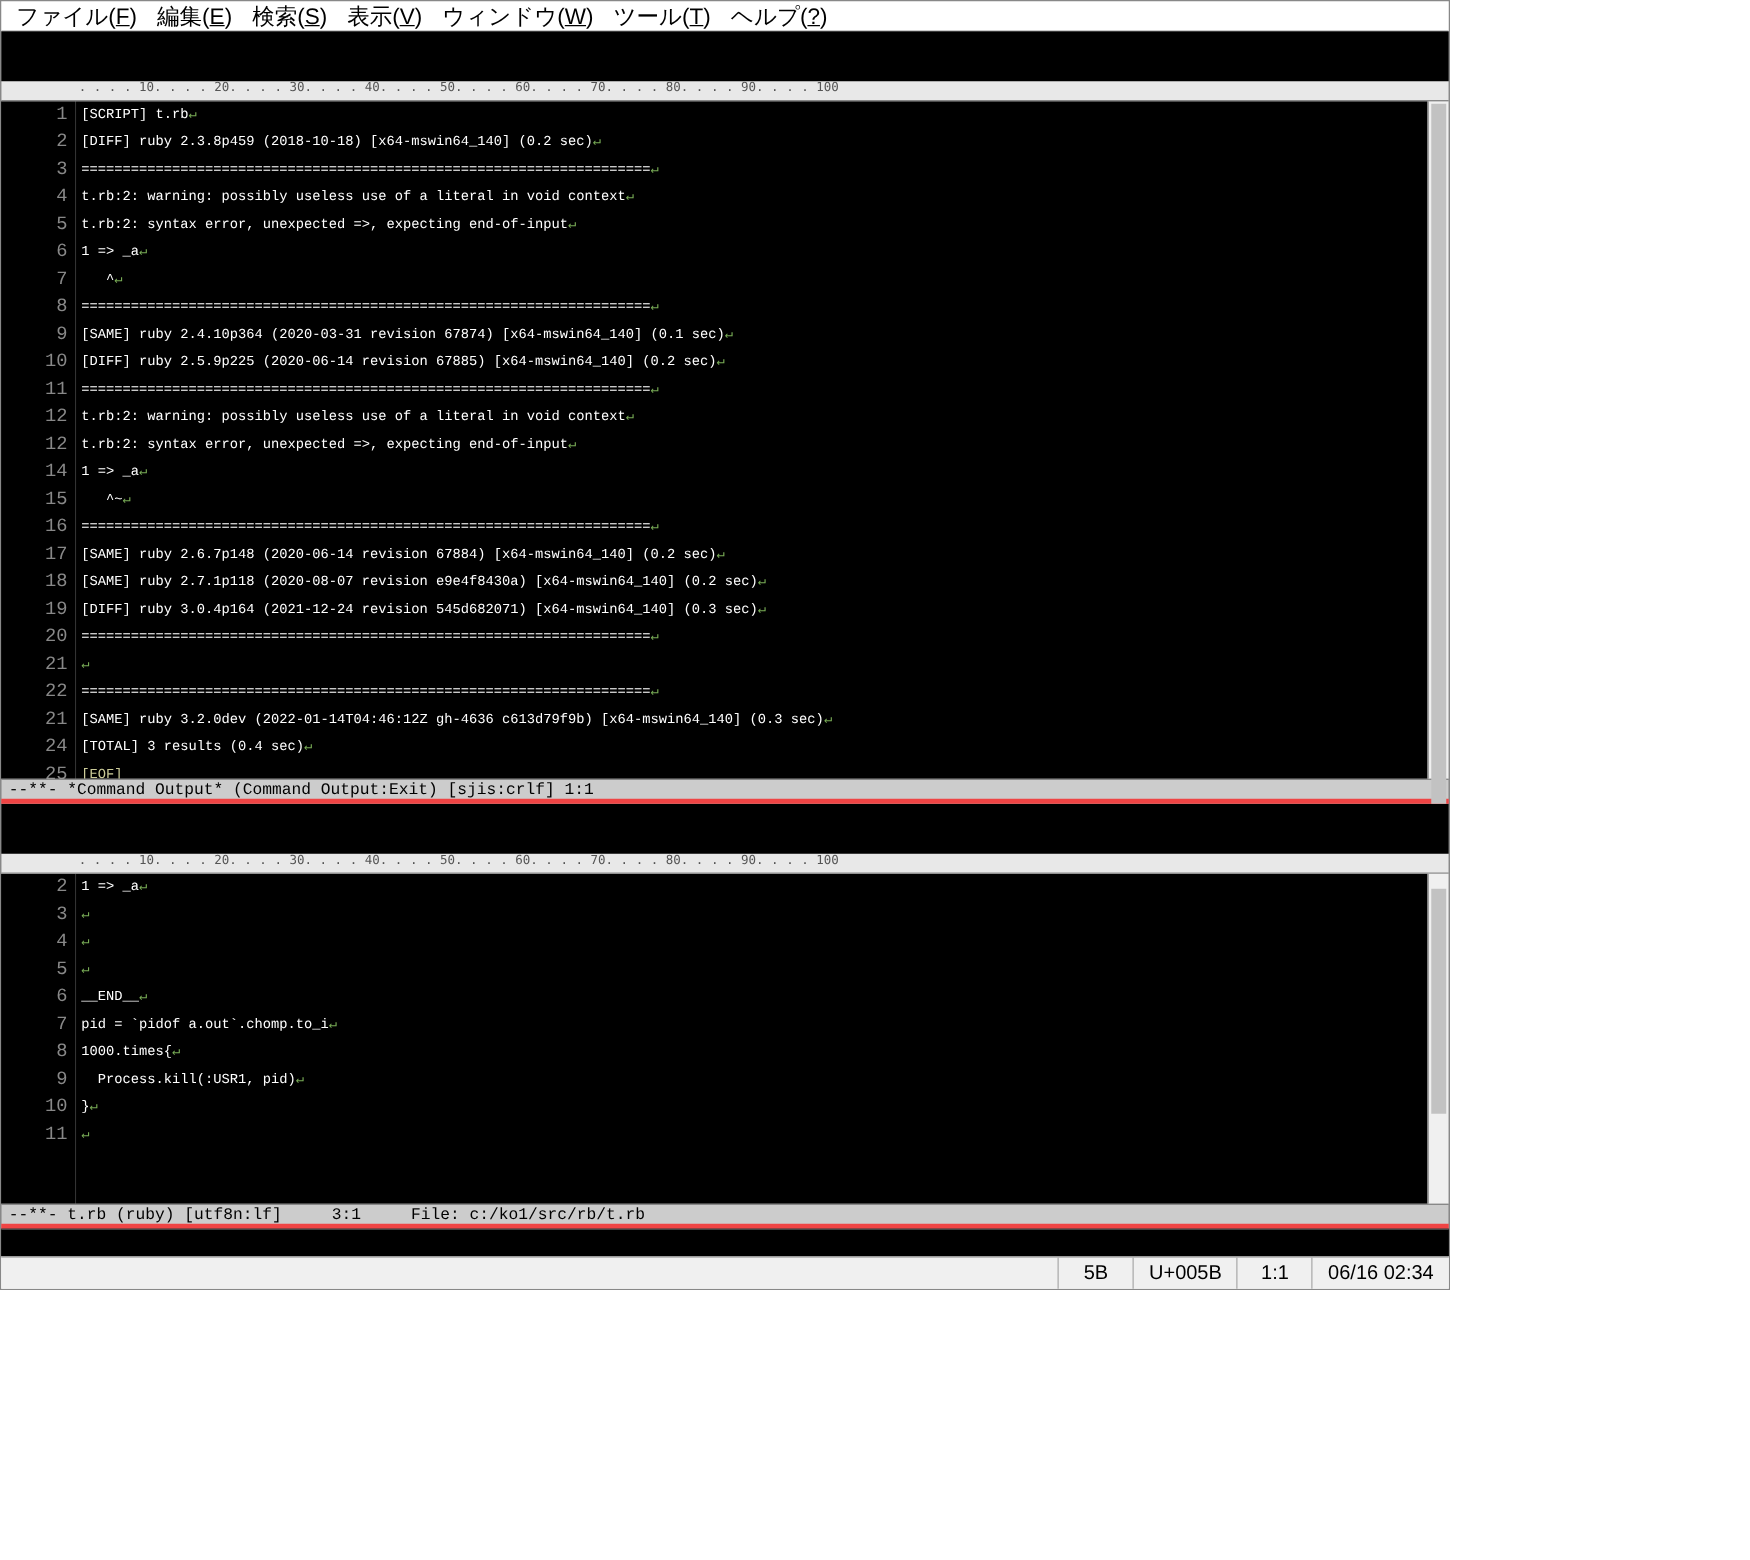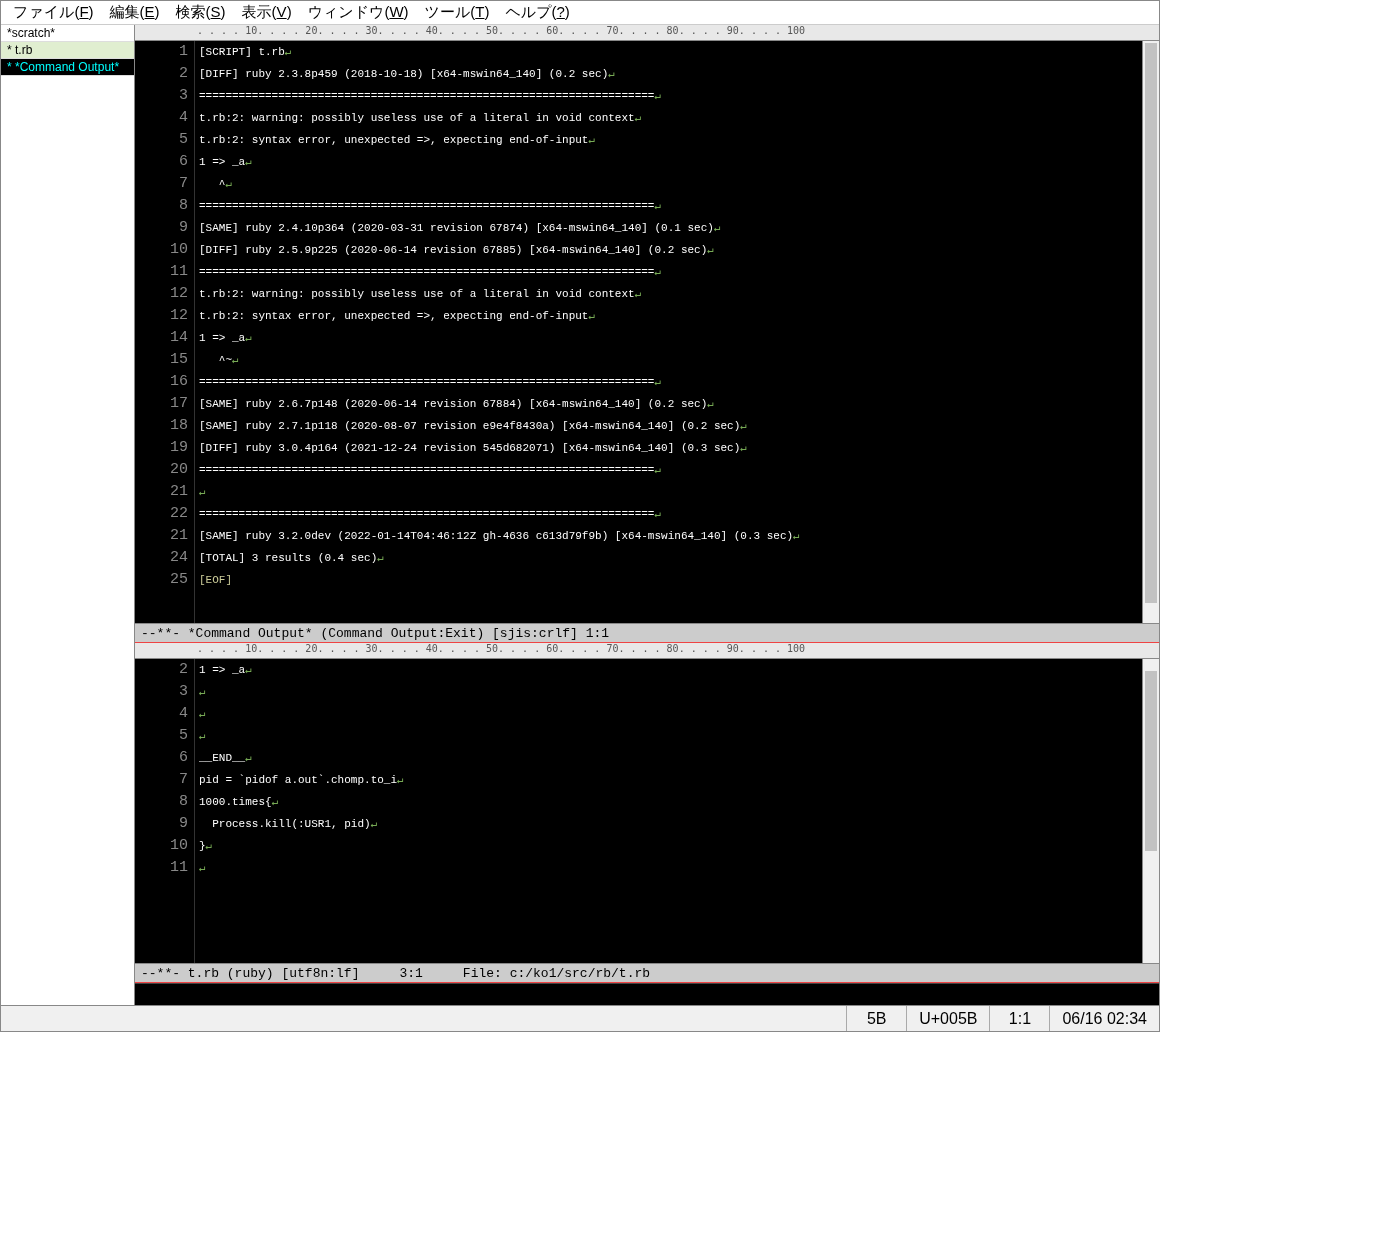--- a/index.html
+++ b/index.html
@@ -4,38 +4,38 @@
 <style>
 * { margin: 0; padding: 0; box-sizing: border-box; }
 body { font-family: "MS Gothic", "Meiryo", sans-serif; font-size: 12px; background: #fff; overflow: hidden; }
 .window { width: 1160px; height: 1032px; border: 1px solid #888; display: flex; flex-direction: column; background: #fff; }
 .titlebar { height: 30px; display: flex; align-items: center; background: #fff; border-bottom: 1px solid #ddd; }
 .titlebar-icon { width: 16px; height: 16px; margin: 0 6px; background: linear-gradient(135deg,#4a4,#262); border-radius: 2px; position: relative; }
 .titlebar-icon::after { content: ""; position: absolute; inset: 3px; background: #ff0; border-radius: 50%; }
 .titlebar-text { flex: 1; font-size: 13px; color: #000; }
 .titlebar-btns { display: flex; }
 .tbtn { width: 46px; height: 30px; display: flex; align-items: center; justify-content: center; font-size: 14px; color: #000; }
-.menubar { height: 24px; display: flex; align-items: center; padding: 0 4px; border-bottom: 1px solid #ccc; font-size: 15px; }
+.menubar { height: 24px; display: flex; align-items: center; padding: 0 4px; border-bottom: 1px solid #ccc; font-size: 18px; }
 .menuitem { padding: 2px 8px; cursor: default; }
 .menuitem u { text-decoration: underline; }
 .workarea { flex: 1; display: flex; min-height: 0; }
 .sidebar { width: 134px; background: #fff; border-right: 1px solid #888; display: flex; flex-direction: column; }
 .buflist-item { padding: 1px 6px; font-size: 12px; border-bottom: 1px solid #ddd; cursor: default; }
 .buflist-item.sel { background: #e0eed0; }
 .buflist-item.active { background: #000; color: #0ff; }
 .mainarea { flex: 1; display: flex; flex-direction: column; min-width: 0; background:#000; }
-.ruler { height: 16px; background: #e8e8e8; border-bottom: 1px solid #888; color:#555; font-size: 10px; font-family: monospace; position: relative; overflow: hidden; white-space: nowrap; padding-left: 62px; }
+.ruler { height: 16px; background: #e8e8e8; border-bottom: 1px solid #888; color:#555; font-size: 10px; font-family: monospace; position: relative; overflow: hidden; white-space: nowrap; padding-left: 62px; margin-top: 40px; }
 .editpane { flex: 1; display: flex; min-height: 0; }
 .gutter { width: 60px; background: #000; color: #888; text-align: right; padding-right: 6px; font-family: "Consolas","Courier New",monospace; font-size: 15px; line-height: 22px; border-right: 1px solid #333; }
 .code { flex: 1; background: #000; color: #fff; font-family: "Consolas","Courier New",monospace; font-size: 11px; line-height: 22px; padding-left: 4px; overflow: hidden; white-space: pre; }
 .code .eol { color: #7a5; }
 .code .eof { color: #cc9; text-align: right; }
 .vscroll { width: 17px; background: #f0f0f0; border-left: 1px solid #888; position: relative; }
 .vscroll .thumb { position: absolute; left: 2px; right: 2px; background: #c2c2c2; }
-.modeline { height: 20px; background: #ccc; color: #000; font-size: 13px; display: flex; align-items: center; padding: 0 6px; border-top: 1px solid #888; border-bottom: 1px solid #ef4444; font-family: "Consolas","Courier New",monospace; }
+.modeline { height: 20px; background: #ccc; color: #000; font-size: 13px; display: flex; align-items: center; padding: 0 6px; border-top: 1px solid #888; border-bottom: 4px solid #ef4444; font-family: "Consolas","Courier New",monospace; }
 .modeline .seg { margin-right: 40px; }
 .minibuffer { height: 22px; background: #000; border-top: 1px solid #444; }
 .statusbar { height: 26px; background: #f0f0f0; border-top: 1px solid #888; display: flex; align-items: stretch; justify-content: flex-end; font-size: 16px; }
 .statusbar .cell { border-left: 1px solid #aaa; padding: 4px 12px; min-width: 60px; text-align: center; }
 .statusbar .spacer { flex: 1; }
 .pane-top { height: 618px; display: flex; flex-direction: column; }
 .pane-bot { flex: 1; display: flex; flex-direction: column; min-height: 0; }
 </style>
 </head>
 <body>
@@ -46,25 +46,20 @@
       <div class="menuitem">ファイル(<u>F</u>)</div>
       <div class="menuitem">編集(<u>E</u>)</div>
       <div class="menuitem">検索(<u>S</u>)</div>
       <div class="menuitem">表示(<u>V</u>)</div>
       <div class="menuitem">ウィンドウ(<u>W</u>)</div>
       <div class="menuitem">ツール(<u>T</u>)</div>
       <div class="menuitem">ヘルプ(<u>?</u>)</div>
     </div>
 
   <div class="workarea">
-    <div class="sidebar" id="buflist">
-        <div class="buflist-item">*scratch*</div>
-        <div class="buflist-item sel">* t.rb</div>
-        <div class="buflist-item active">* *Command Output*</div>
-      </div>
 
     <div class="mainarea">
 
       <div class="pane-top">
         <div class="ruler" id="ruler1">. . . . 10. . . . 20. . . . 30. . . . 40. . . . 50. . . . 60. . . . 70. . . . 80. . . . 90. . . . 100</div>
         <div class="editpane">
           <div class="gutter" id="gutter1">
               <div>1</div>
               <div>2</div>
               <div>3</div>

